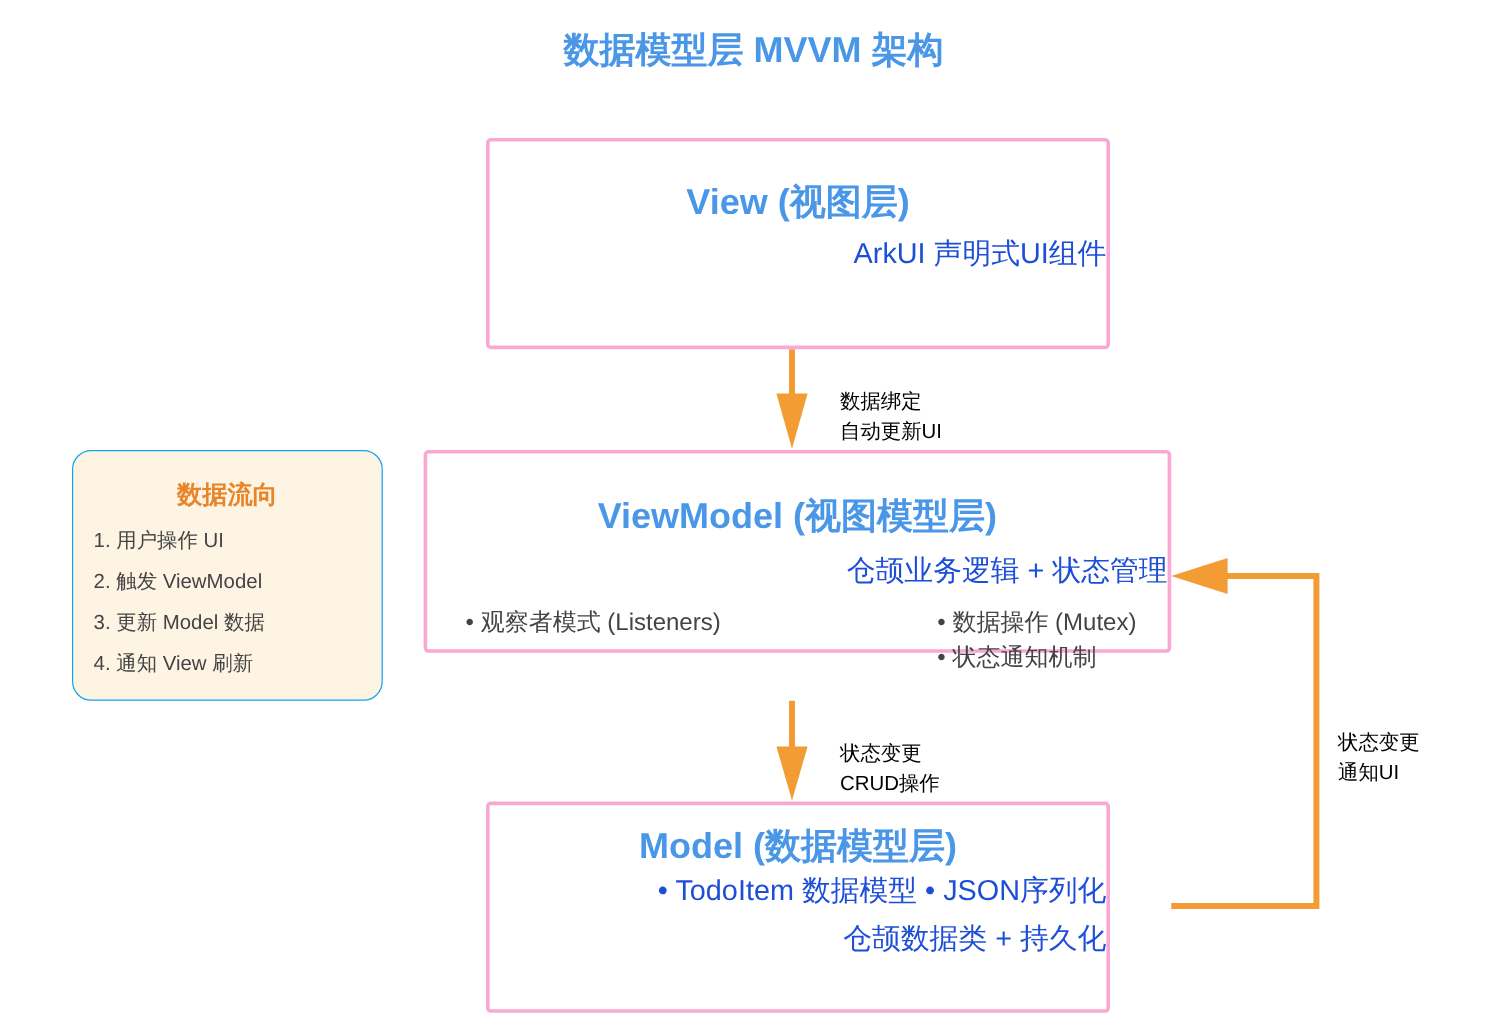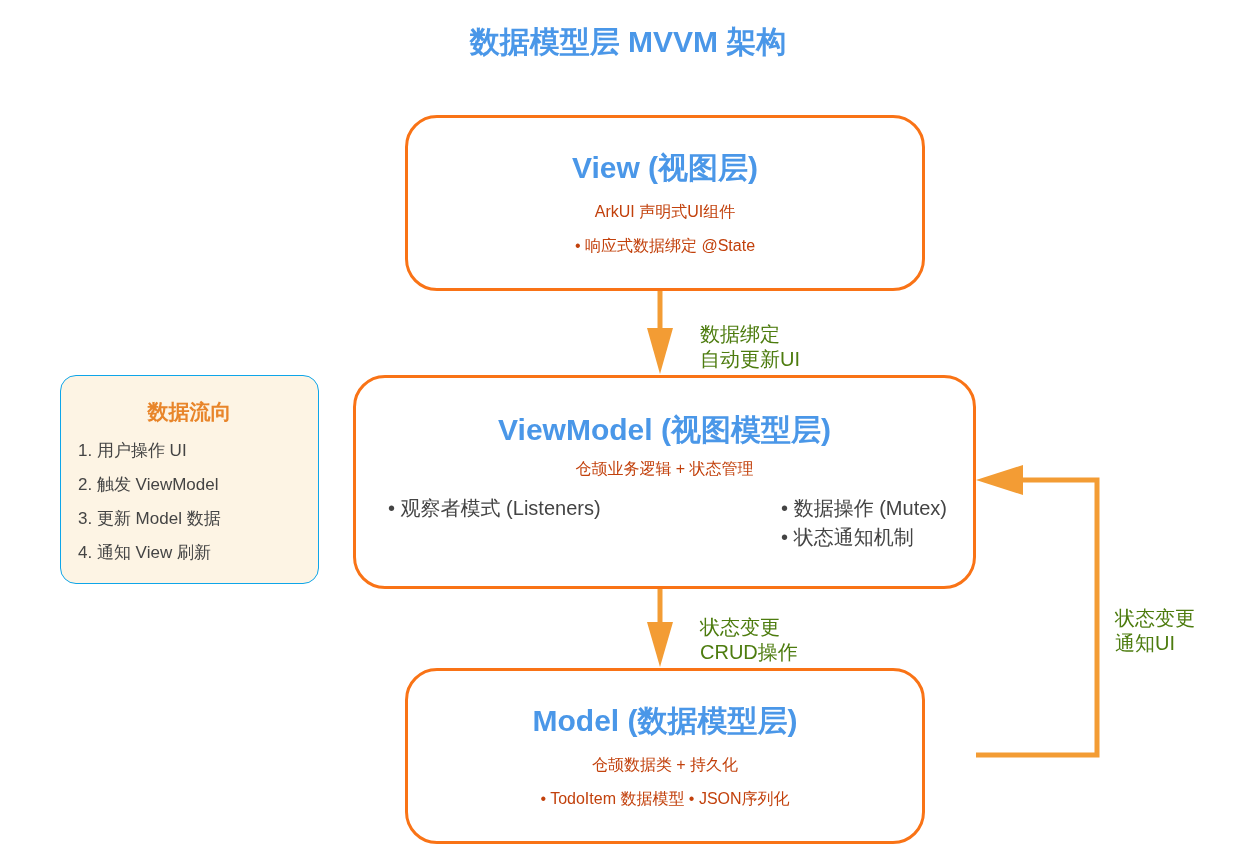--- a/index.html
+++ b/index.html
@@ -1,41 +1,41 @@
 <!DOCTYPE html>
 <html><head>
 <meta charset="utf-8">
 <style>
   html, body { margin:0; padding:0; background:#ffffff; }
   body { width:1256px; height:856px; position:relative; overflow:hidden;
          font-family:"Liberation Sans","DejaVu Sans",sans-serif; }
   .title { position:absolute; left:0; top:22px; width:1256px; text-align:center;
            font-size:30px; font-weight:bold; color:#4a97e8; }
-  .box { position:absolute; box-sizing:border-box; border:3px solid #f97316;
-         border-radius:32px; background:#ffffff; text-align:center; }
+  .box { position:absolute; box-sizing:border-box; border:3px solid #f9a8d4;
+         border-radius:4px; background:#ffffff; text-align:center; }
   .box-title { font-size:30px; font-weight:bold; color:#4a97e8; }
-  .box-sub { font-size:16px; color:#c2410c; }
+  .box-sub { font-size:24px; color:#1d4ed8;text-align:right; }
   #view { left:405px; top:115px; width:520px; height:176px; }
   #view .box-title { margin-top:30px; }
   #view .box-sub { margin-top:6px; line-height:34px; }
-  #vm { left:353px; top:375px; width:623px; height:214px; }
+  #vm { left:353px; top:375px; width:623px; height:169px; }
   #vm .box-title { margin-top:32px; }
   #vm .box-sub.center { margin-top:8px; }
   #vm .cols { display:flex; justify-content:space-between; padding:0 26px 0 32px; margin-top:14px; text-align:left; }
   #vm .col div { font-size:20px; color:#444; line-height:29px; }
   #model { left:405px; top:668px; width:520px; height:176px; }
-  #model .box-title { margin-top:30px; }
+  #model .box-title { margin-top:14px; }
   #model .box-sub { margin-top:6px; line-height:34px; }
   .legend { position:absolute; left:60px; top:375px; width:259px; height:209px;
             box-sizing:border-box; border:1px solid #0ea5e9; border-radius:16px;
             background:#fdf4e4; }
   .legend-title { text-align:center; font-size:21px; font-weight:bold; color:#e8852a; margin-top:22px; }
   .legend-item { font-size:17px; color:#444; margin-left:17px; line-height:34px; }
   .legend-list { margin-top:8px; }
-  .arrow-label { position:absolute; font-size:20px; color:#4d7c0f; line-height:25px; }
+  .arrow-label { position:absolute; font-size:17px; color:#000000; line-height:25px; }
   svg.arrows { position:absolute; left:0; top:0; }
 </style>
 </head>
 <body>
 
 <div class="title">数据模型层 MVVM 架构</div>
 
 <svg class="arrows" width="1256" height="856">
   <g>
     <line x1="660" y1="291" x2="660" y2="340" stroke="#f39c34" stroke-width="5"></line>
@@ -60,41 +60,40 @@
   <div>CRUD操作</div>
 </div>
 <div class="arrow-label" style="left:1115px; top:606px;">
   <div>状态变更</div>
   <div>通知UI</div>
 </div>
 
 <div class="box" id="view">
   <div class="box-title">View (视图层)</div>
   <div class="box-sub">ArkUI 声明式UI组件</div>
-  <div class="box-sub" style="margin-top:0">• 响应式数据绑定 @State</div>
 </div>
 
 <div class="box" id="vm">
   <div class="box-title">ViewModel (视图模型层)</div>
   <div class="box-sub center">仓颉业务逻辑 + 状态管理</div>
   <div class="cols">
     <div class="col">
       <div>• 观察者模式 (Listeners)</div>
     </div>
     <div class="col">
       <div>• 数据操作 (Mutex)</div>
       <div>• 状态通知机制</div>
     </div>
   </div>
 </div>
 
 <div class="box" id="model">
   <div class="box-title">Model (数据模型层)</div>
+  <div class="box-sub" style="margin-top:0">• TodoItem 数据模型 • JSON序列化</div>
   <div class="box-sub">仓颉数据类 + 持久化</div>
-  <div class="box-sub" style="margin-top:0">• TodoItem 数据模型 • JSON序列化</div>
 </div>
 
 <div class="legend">
   <div class="legend-title">数据流向</div>
   <div class="legend-list">
     <div class="legend-item">1. 用户操作 UI</div>
     <div class="legend-item">2. 触发 ViewModel</div>
     <div class="legend-item">3. 更新 Model 数据</div>
     <div class="legend-item">4. 通知 View 刷新</div>
   </div>

